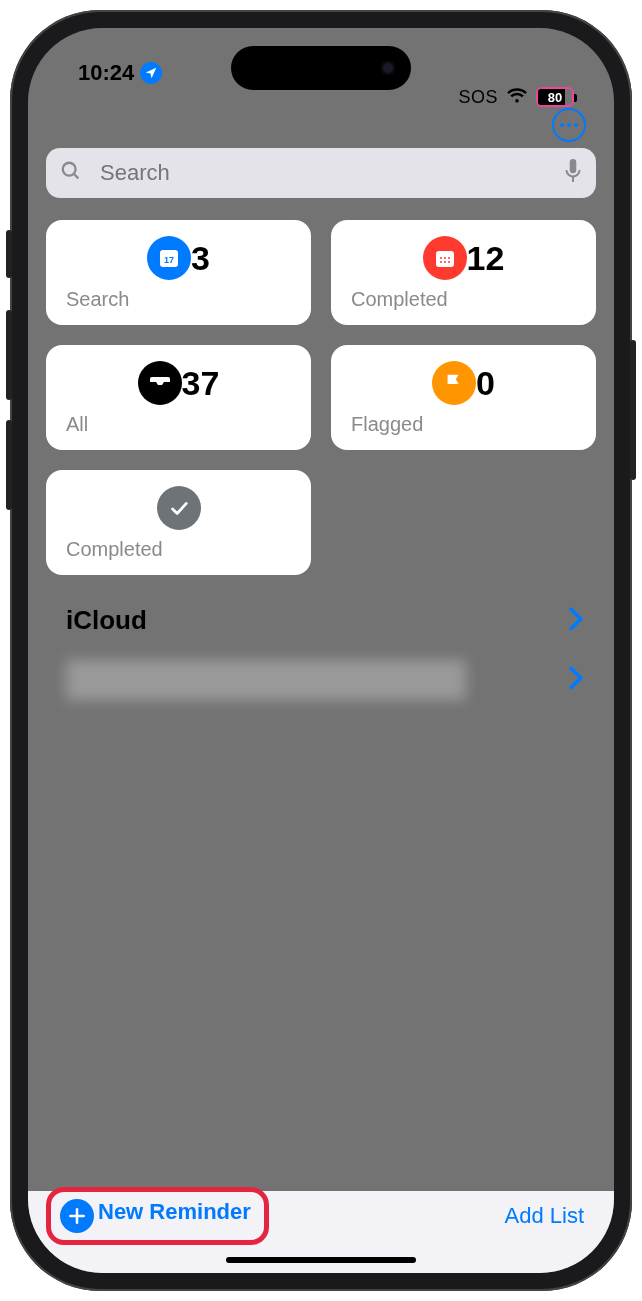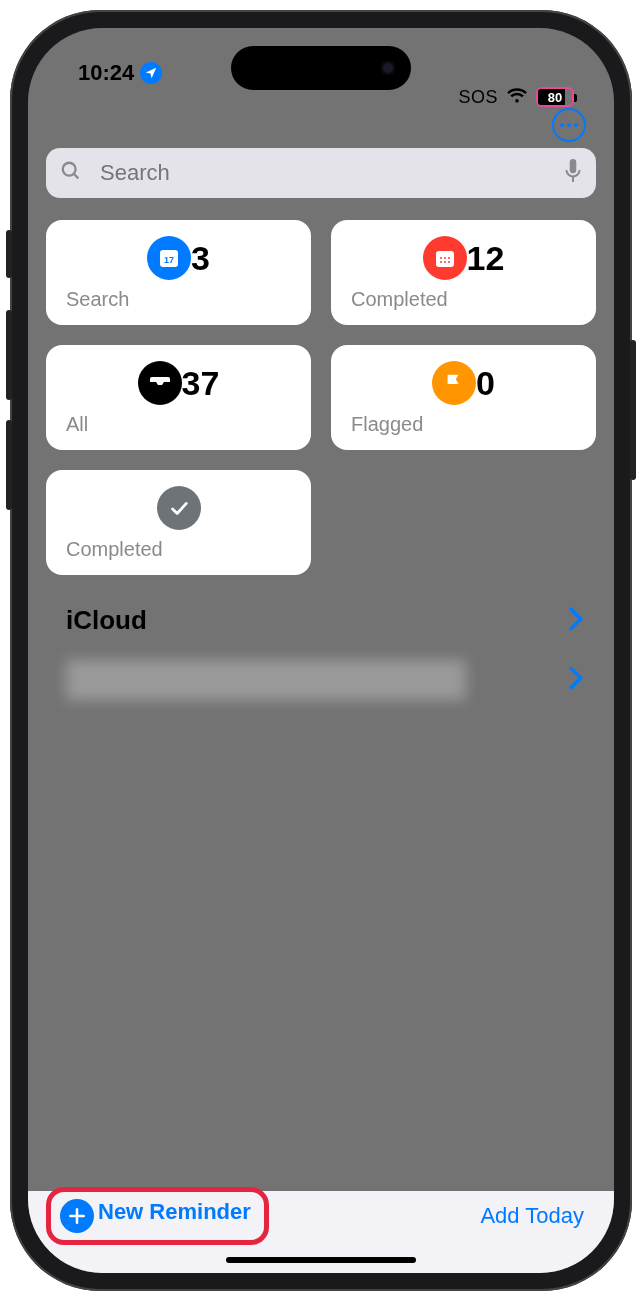--- a/index.html
+++ b/index.html
@@ -275,19 +275,19 @@
         <div class="highlight-callout"></div>
         <span class="plus">
           <svg width="20" height="20" viewBox="0 0 24 24" fill="none" stroke="#fff" stroke-width="3" stroke-linecap="round">
               <line x1="12" y1="4" x2="12" y2="20"></line>
               <line x1="4" y1="12" x2="20" y2="12"></line>
             </svg>
         </span>
         <span>New Reminder</span>
       </div>
       <div class="add-list">
-        <span>Add Today</span>
+        <span>Add List</span>
       </div>
     </div>
 
     <div class="home-indicator"></div>
   </div>
 </div>
 
 </body></html>

